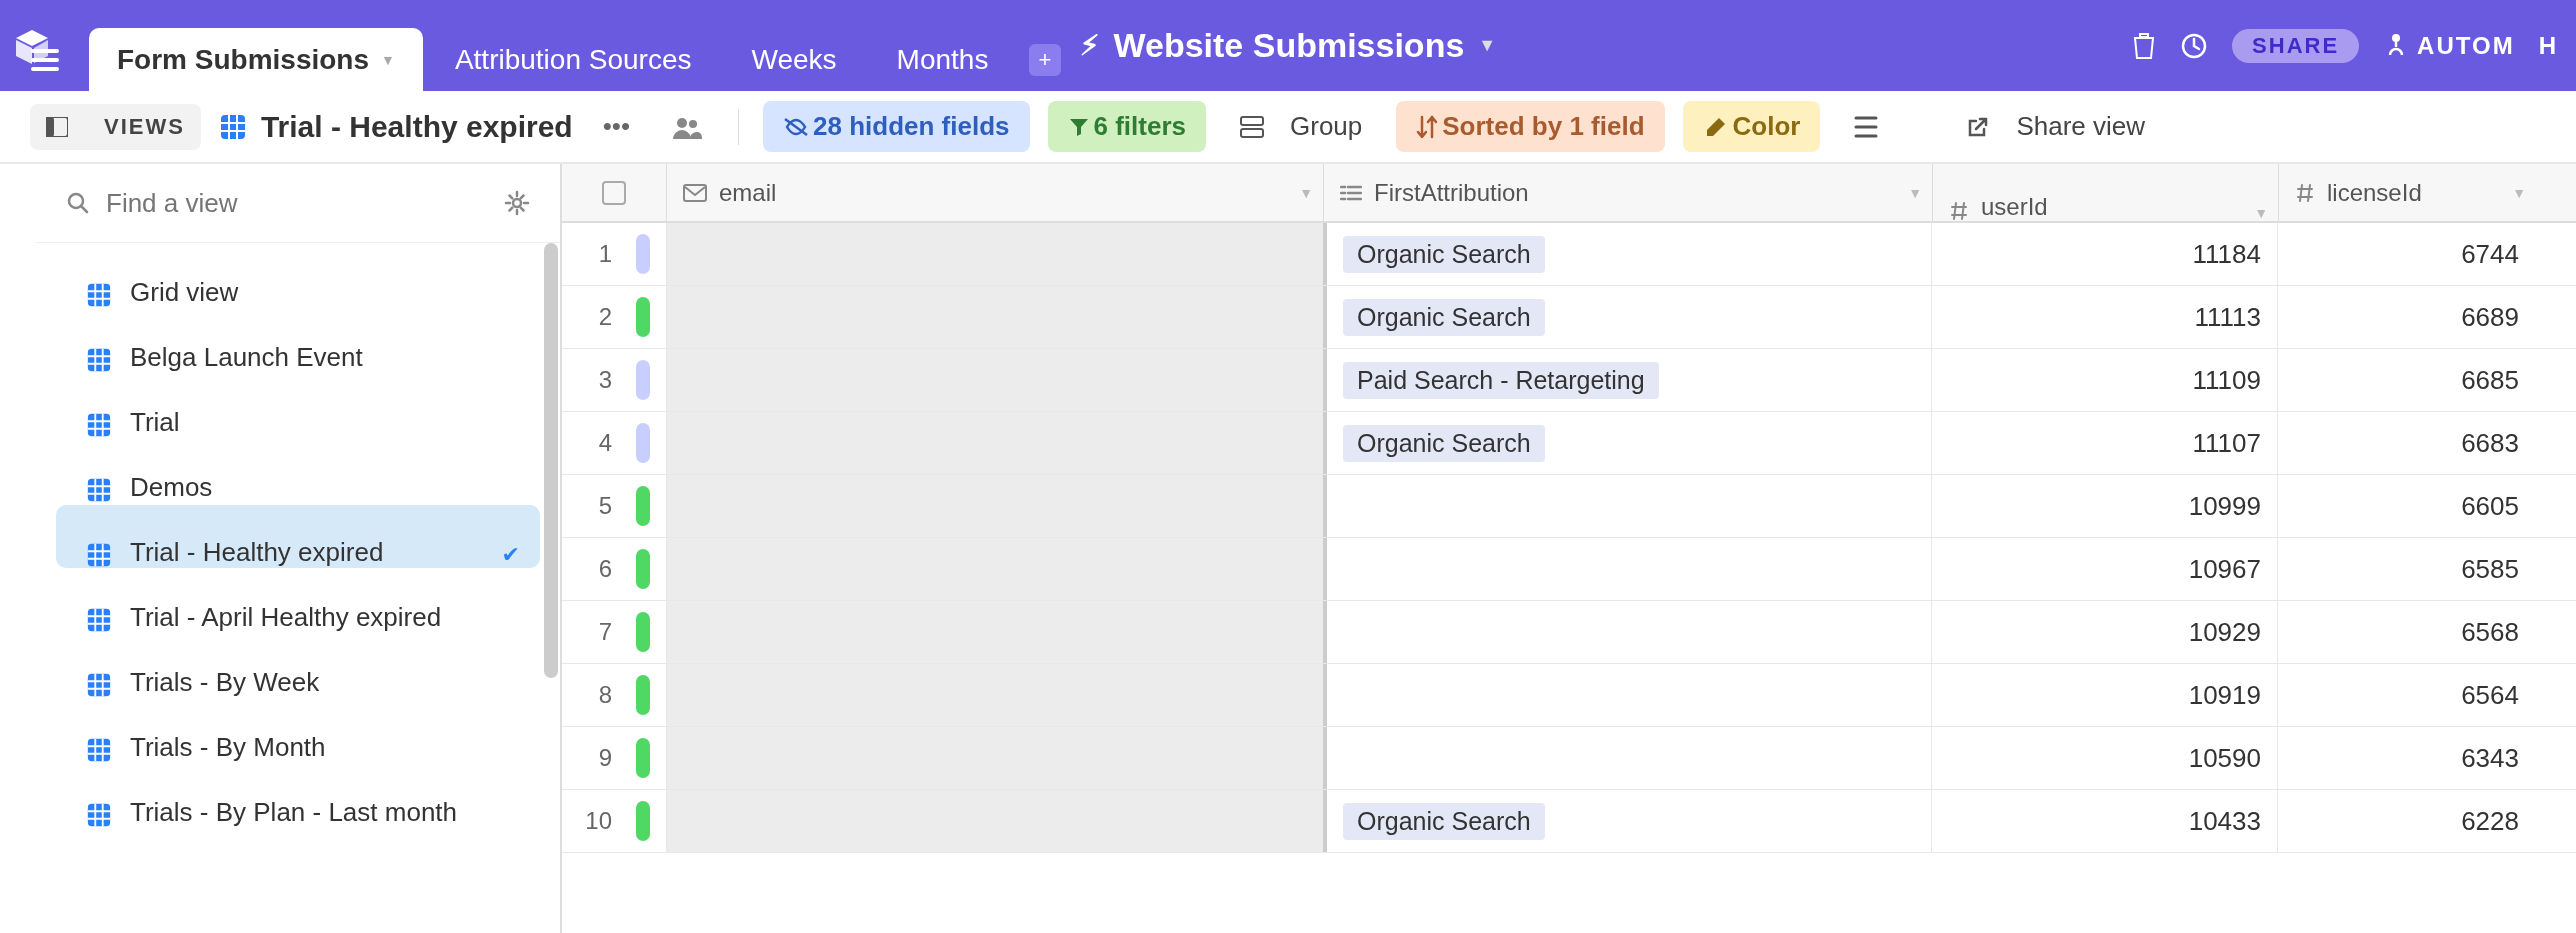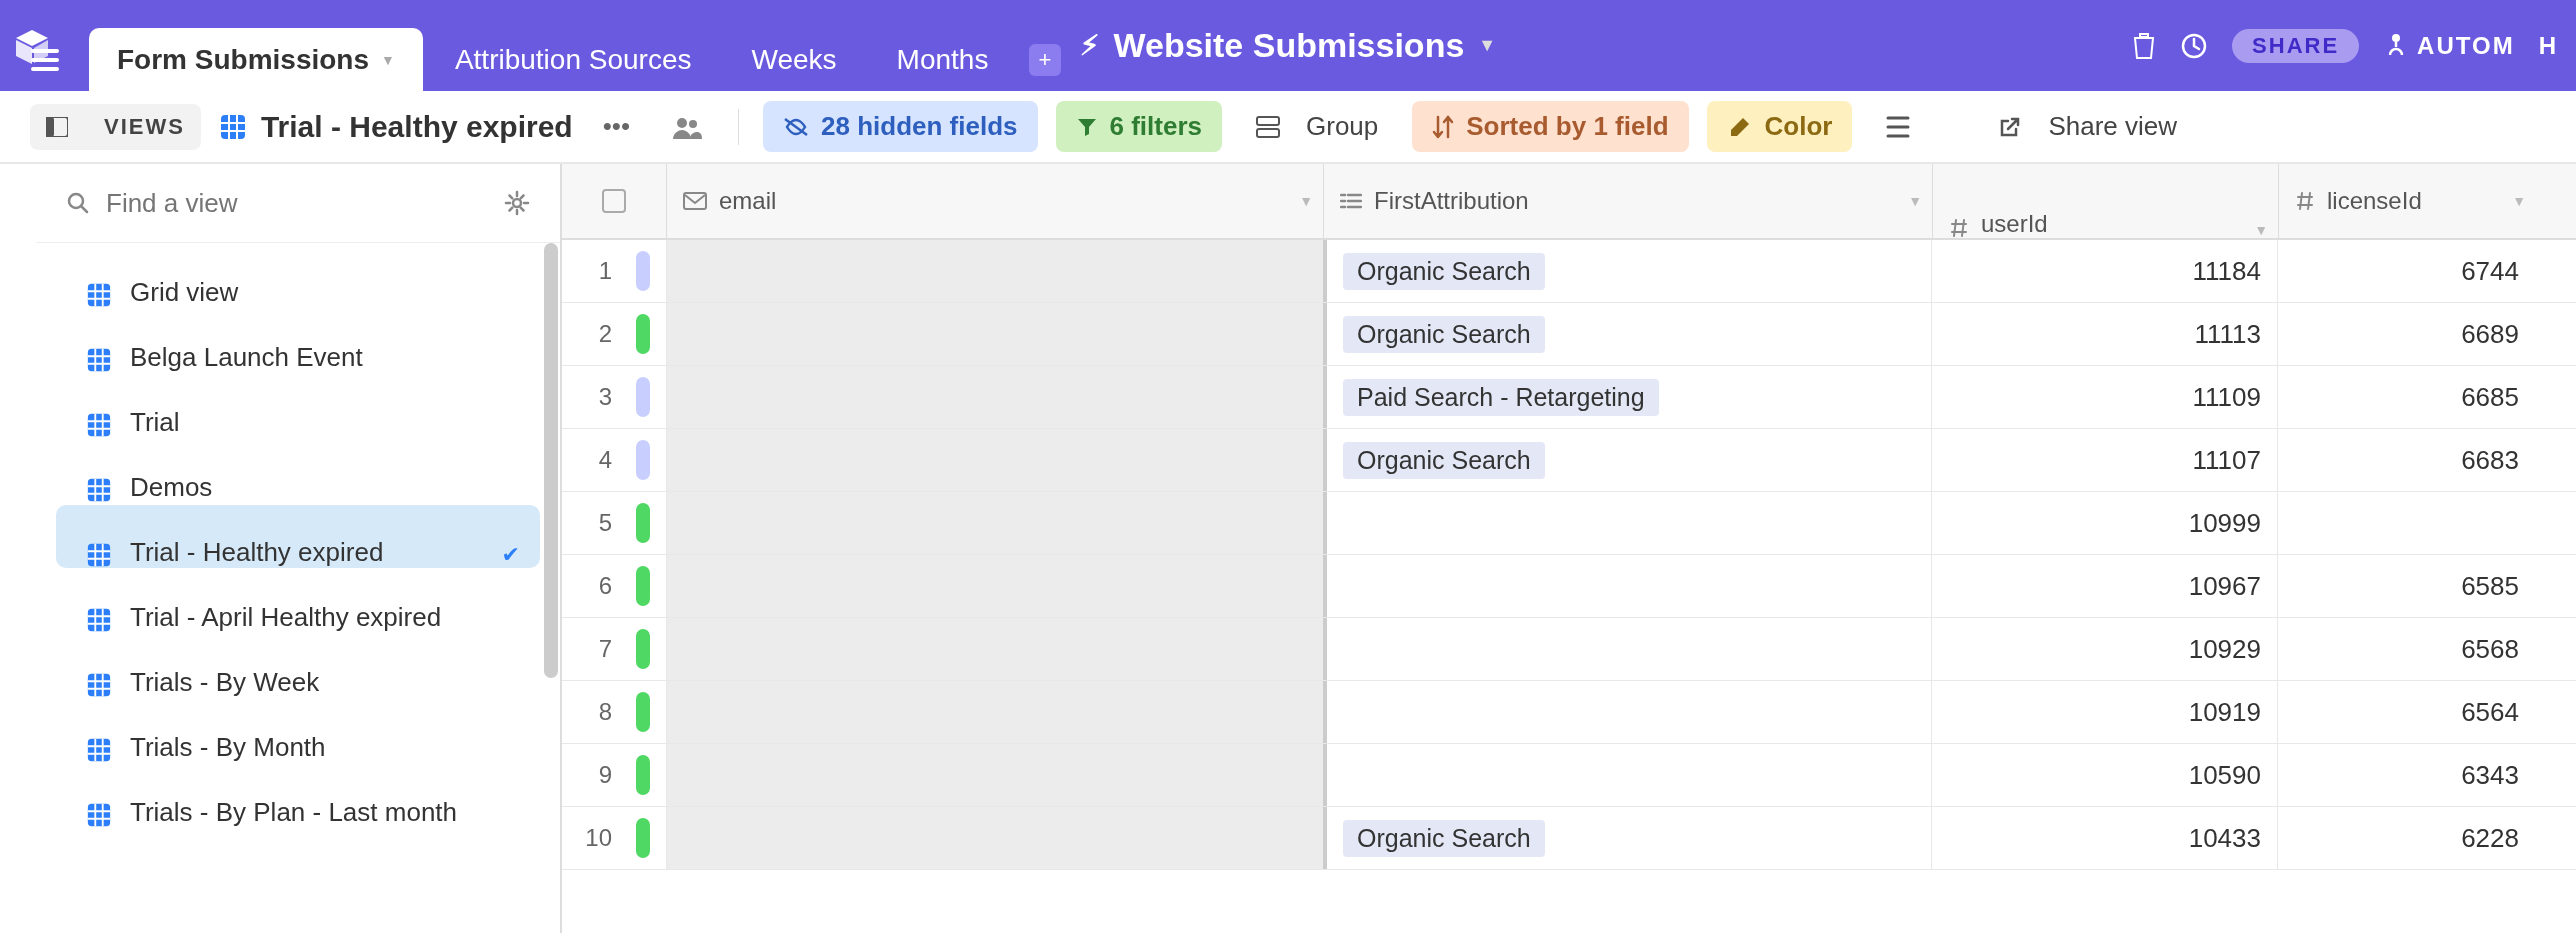--- a/index.html
+++ b/index.html
@@ -29,21 +29,21 @@
 
   
   .toolbar { height: 73px; background: #fff; border-bottom: 2px solid #e8e8e8; display: flex; align-items: center; padding: 0 30px; gap: 18px; }
   .tb-btn { display: flex; align-items: center; gap: 26px; padding: 10px 16px; border-radius: 8px; font-size: 26px; font-weight: 500; cursor: pointer; color: #444; }
   .tb-views { background: #f2f2f2; font-weight: 700; letter-spacing: 2px; font-size: 22px; }
   .tb-views .side-icon { margin-right: 10px; }
   .tb-viewname { display: flex; align-items: center; gap: 14px; font-size: 30px; font-weight: 600; }
   .grid-icon { color: #2D7FF9; }
   .tb-more { padding: 0 12px; font-size: 26px; color: #666; }
   .tb-sep { width: 1px; height: 36px; background: #ddd; margin: 0 6px; }
-  .chip { border-radius: 8px; padding: 10px 20px; font-weight: 600; font-size: 26px; display: flex; align-items: center; gap: 12px; }
+  .chip { border-radius: 8px; padding: 10px 20px; font-weight: 600; font-size: 26px; display: flex; align-items: center; gap: 4px; }
   .chip-blue { background: #D6E4FF; color: #2e5fbf; }
   .chip-green { background: #D0F0C0; color: #2f7d32; }
   .chip-peach { background: #FFE1D0; color: #a85b2e; }
   .chip-yellow { background: #FFF0C0; color: #8c6a12; }
 
   
   .main { flex: 1; display: flex; overflow: hidden; padding-left: 36px; }
 
   .sidebar { width: 526px; border-right: 2px solid #ddd; display: flex; flex-direction: column; background: #fff; position: relative; }
   .sidebar .scroll-track { position: absolute; right: 0; top: 79px; bottom: 0; width: 18px; background: transparent; }
@@ -51,21 +51,21 @@
   .find-row { height: 79px; display: flex; align-items: center; padding: 0 30px; gap: 16px; color: #888; border-bottom: 1px solid #eee; position: relative; }
   .find-row input { border: none; outline: none; font-size: 26px; flex: 1; color: #333; }
   .find-row .gear { position: absolute; right: 30px; color: #888; }
   .view-item { height: 63px; display: flex; align-items: flex-end; padding: 0 30px; gap: 18px; font-size: 26px; cursor: pointer; border-radius: 10px; margin: 2px 20px; }
   .view-item .vi-icon { color: #2D7FF9; }
   .view-item.active { background: #D6E9F8; font-weight: 500; position: relative; }
   .view-item.active .check { position: absolute; right: 20px; color: #2D7FF9; font-size: 22px; }
 
   
   .grid { flex: 1; display: flex; flex-direction: column; overflow: hidden; }
-  .grid-header { display: flex; height: 76px; background: #f7f7f7; border-bottom: 2px solid #ddd; }
+  .grid-header { display: flex; height: 59px; background: #f7f7f7; border-bottom: 2px solid #ddd; }
   .gh-cell { border-right: 1px solid #ddd; display: flex; align-items: center; padding: 0 16px; font-size: 24px; color: #555; position: relative; }
   .gh-cell .col-caret { position: absolute; right: 10px; color: #bbb; font-size: 14px; }
   .gh-rownum { width: 105px; justify-content: center; }
   .gh-email { width: 657px; }
   .gh-attr { width: 609px; }
   .gh-userid { width: 346px; align-items: flex-end; }
   .gh-licenseid { width: 257px; border-right: none; }
   .col-icon { margin-right: 12px; color: #888; }
 
   .grid-body { flex: 1; }
@@ -441,20 +441,21 @@
         <div class="grid-row">
           <div class="gc gc-rownum">
             <span>5</span>
             <span class="row-color rc-green"></span>
           </div>
           <div class="gc gc-email">
             <div class="email-mask"></div>
           </div>
           <div class="gc gc-attr"></div>
           <div class="gc gc-userid">10999</div>
+          <div class="gc gc-licenseid">6605</div>
         </div>
         <div class="grid-row">
           <div class="gc gc-rownum">
             <span>6</span>
             <span class="row-color rc-green"></span>
           </div>
           <div class="gc gc-email">
             <div class="email-mask"></div>
           </div>
           <div class="gc gc-attr"></div>

